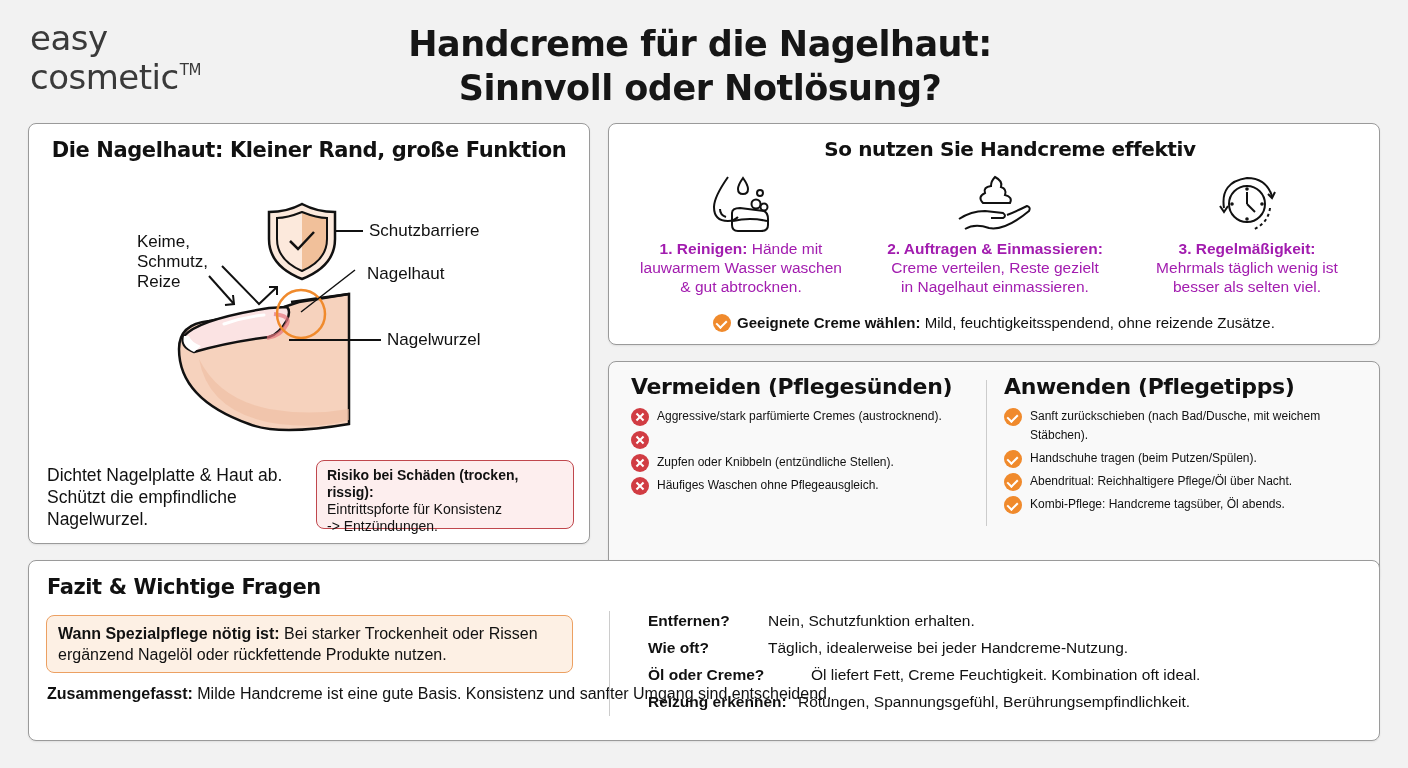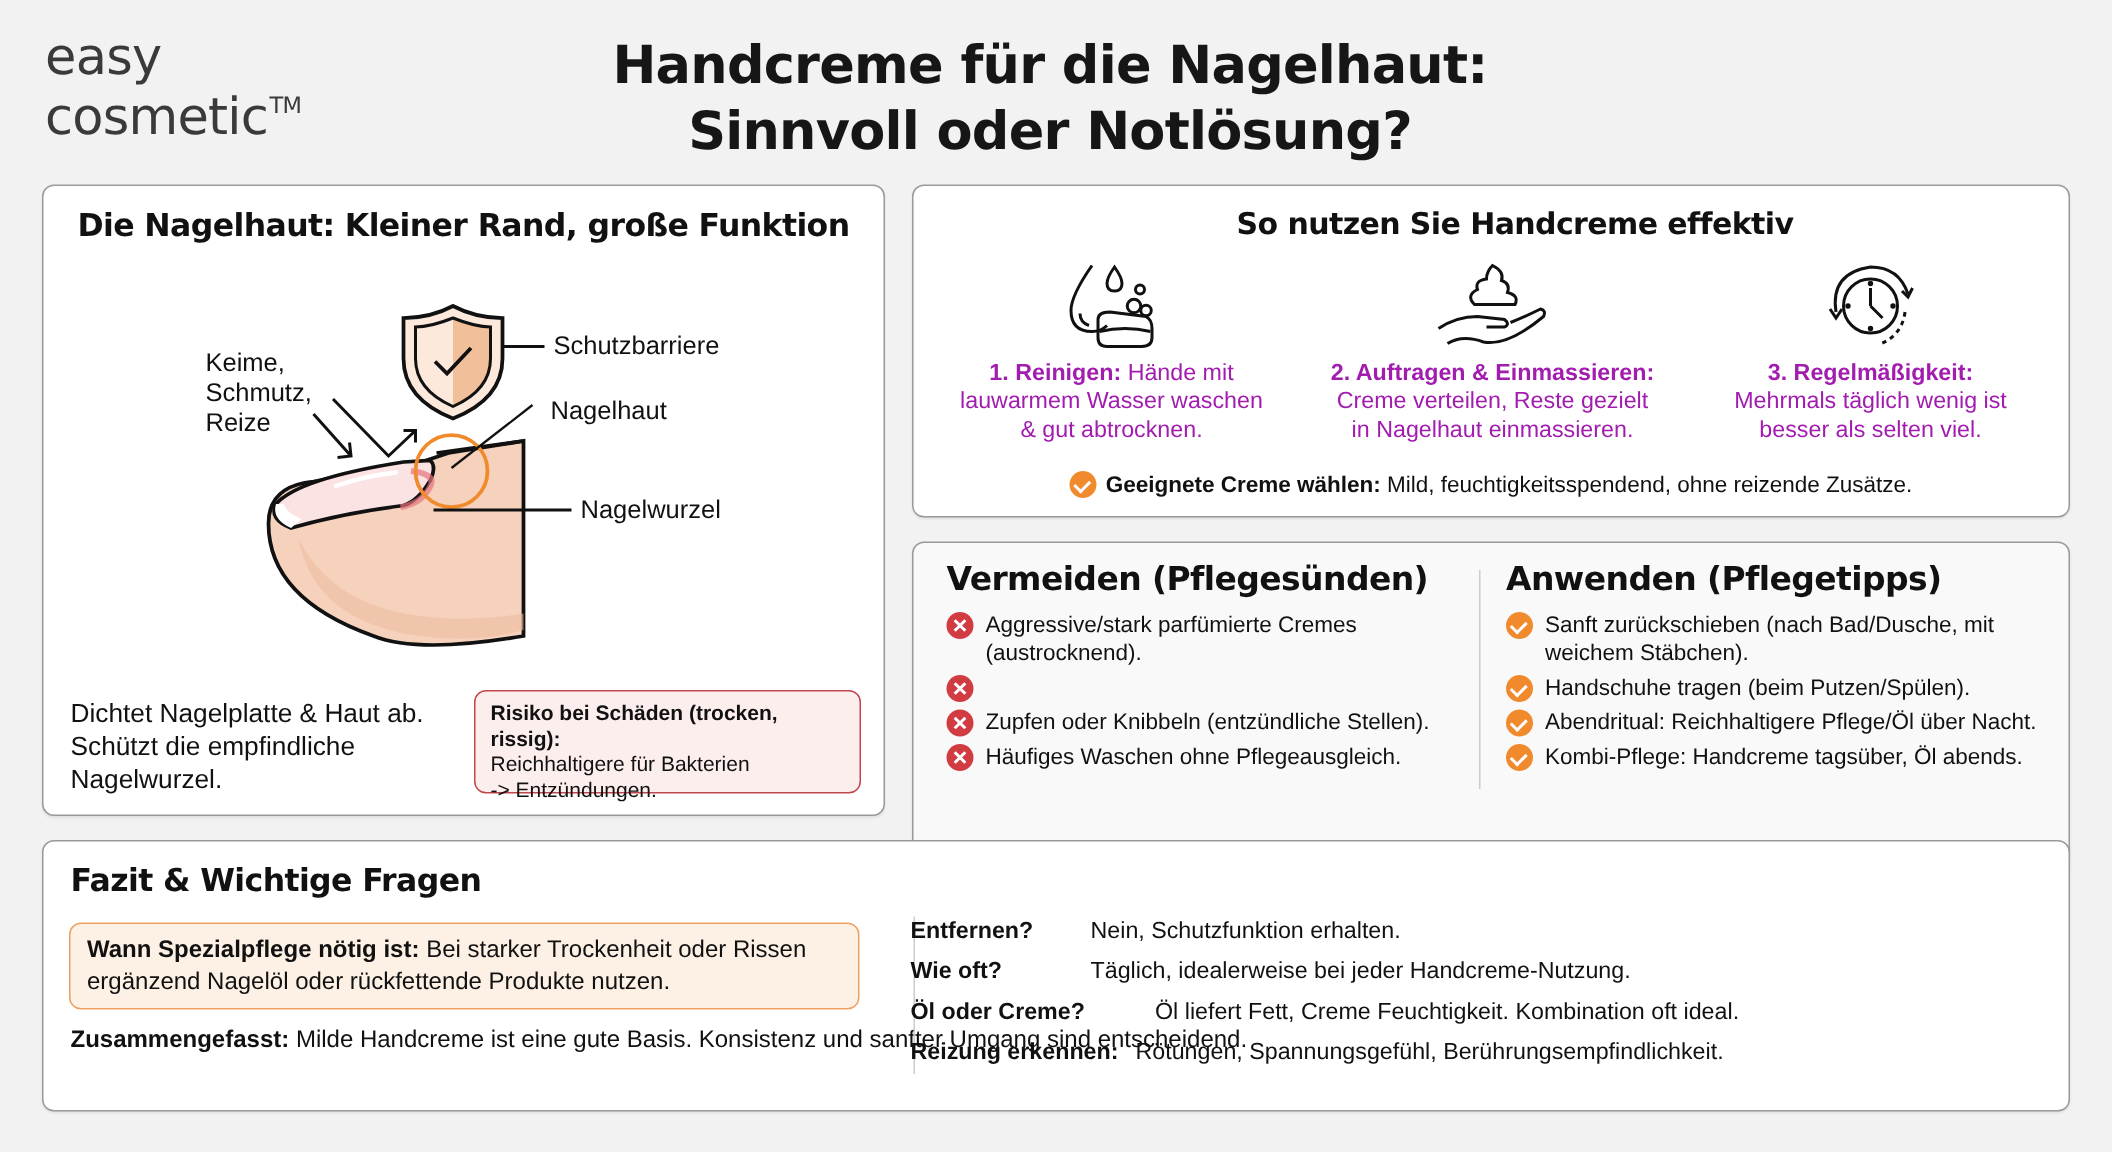--- a/index.html
+++ b/index.html
@@ -68,36 +68,36 @@
   .x-r::before, .x-r::after {
     content: ""; position: absolute; left: 8px; top: 4px; width: 2px; height: 10px; background: #fff;
   }
   .x-r::before { transform: rotate(45deg); }
   .x-r::after { transform: rotate(-45deg); }
   
   #c3 { left: 608px; top: 361px; width: 772px; height: 223px; background: #f9f9f9; }
   .col { position: absolute; top: 12px; }
   .col .h2 { font-size: 22px; margin-bottom: 8px; }
   .col ul { list-style: none; }
-  .col li { display: flex; gap: 8px; font-size: 15px; line-height: 19px; margin-bottom: 4px; color: #111; }
+  .col li { display: flex; gap: 8px; font-size: 12px; line-height: 19px; margin-bottom: 4px; color: #111; }
   .col li .check-o { flex: none; vertical-align: 0; margin-right: 0; margin-top: 1px; }
   .col li .x-r { margin-top: 1px; }
   .vdiv { position: absolute; left: 377px; top: 18px; width: 1px; height: 146px; background: #ccc; }
   
   #c4 { left: 28px; top: 560px; width: 1352px; height: 181px; }
   #c4 .h2 { position: absolute; left: 18px; top: 14px; font-size: 21px; }
   .special {
     position: absolute; left: 17px; top: 54px; width: 527px; height: 58px;
     background: #fdf0e4; border: 1.5px solid #eca062; border-radius: 8px;
     padding: 7px 11px; font-size: 16px; line-height: 21px; color: #111;
   }
   .special b, .summary b { font-weight: bold; }
   .summary { position: absolute; left: 18px; top: 122px; font-size: 16px; line-height: 21px; color: #111; }
   .vdiv2 { position: absolute; left: 580px; top: 50px; width: 1px; height: 105px; background: #ccc; }
-  .faq { position: absolute; left: 578px; top: 50px; }
+  .faq { position: absolute; left: 619px; top: 50px; }
   .faq .row { font-size: 15.5px; line-height: 19px; margin-bottom: 8px; color: #111; white-space: nowrap; }
   .faq .q { font-weight: bold; display: inline-block; }
 </style>
 </head>
 <body>
 
 <div class="logo">
   <div>easy</div>
   <div><span>cosmetic</span><sup>TM</sup></div>
 </div>
@@ -150,21 +150,21 @@
   <div class="lbl" style="left:340px; top:97px;">Schutzbarriere</div>
   <div class="lbl" style="left:338px; top:140px;">Nagelhaut</div>
   <div class="lbl" style="left:358px; top:206px;">Nagelwurzel</div>
   <div class="c1-desc">
     <div>Dichtet Nagelplatte &amp; Haut ab.</div>
     <div>Schützt die empfindliche</div>
     <div>Nagelwurzel.</div>
   </div>
   <div class="risk">
     <div><b>Risiko bei Schäden (trocken, rissig):</b></div>
-    <div>Reichhaltigere für Bakterien</div>
+    <div>Eintrittspforte für Konsistenz</div>
     <div>-&gt; Entzündungen.</div>
   </div>
 </div>
 
 <div class="card" id="c2">
   <div class="h2">So nutzen Sie Handcreme effektiv</div>
 
   <div class="step" style="left:12px;">
     <div class="ico">
       <svg width="70" height="62" viewBox="0 0 70 62" fill="none" stroke="#111" stroke-width="2">

